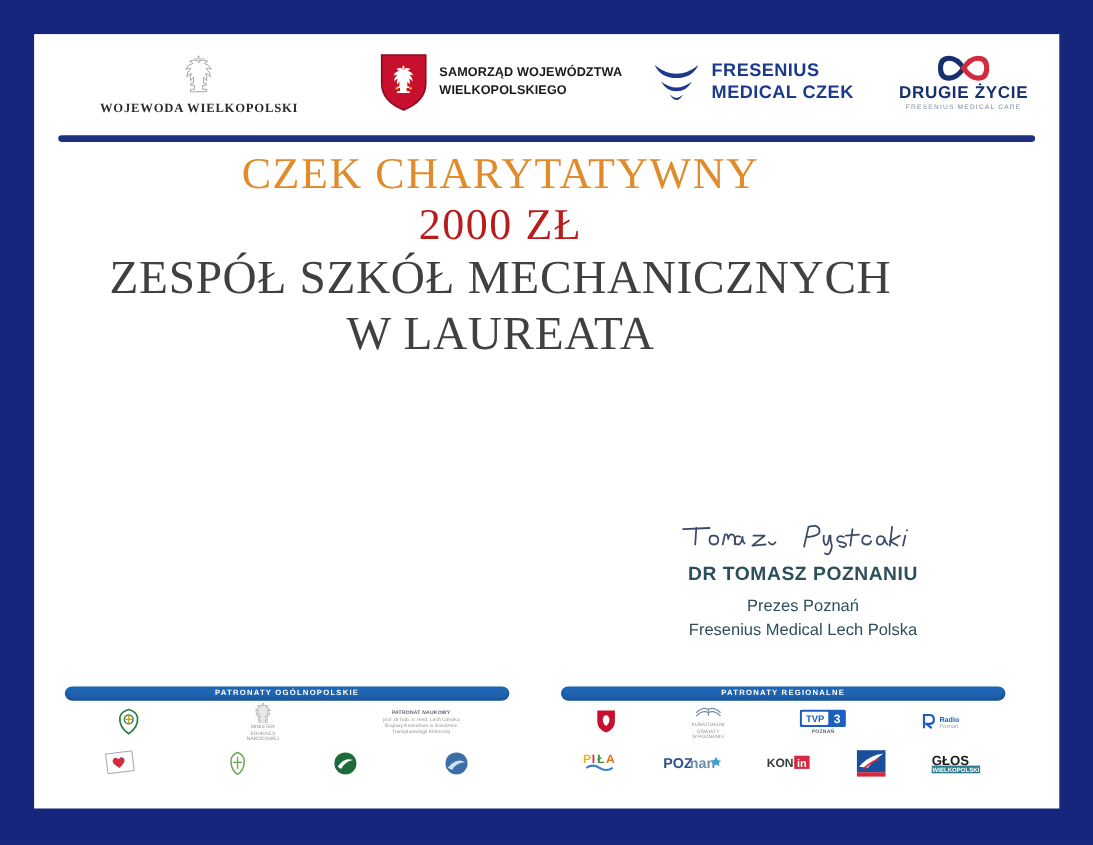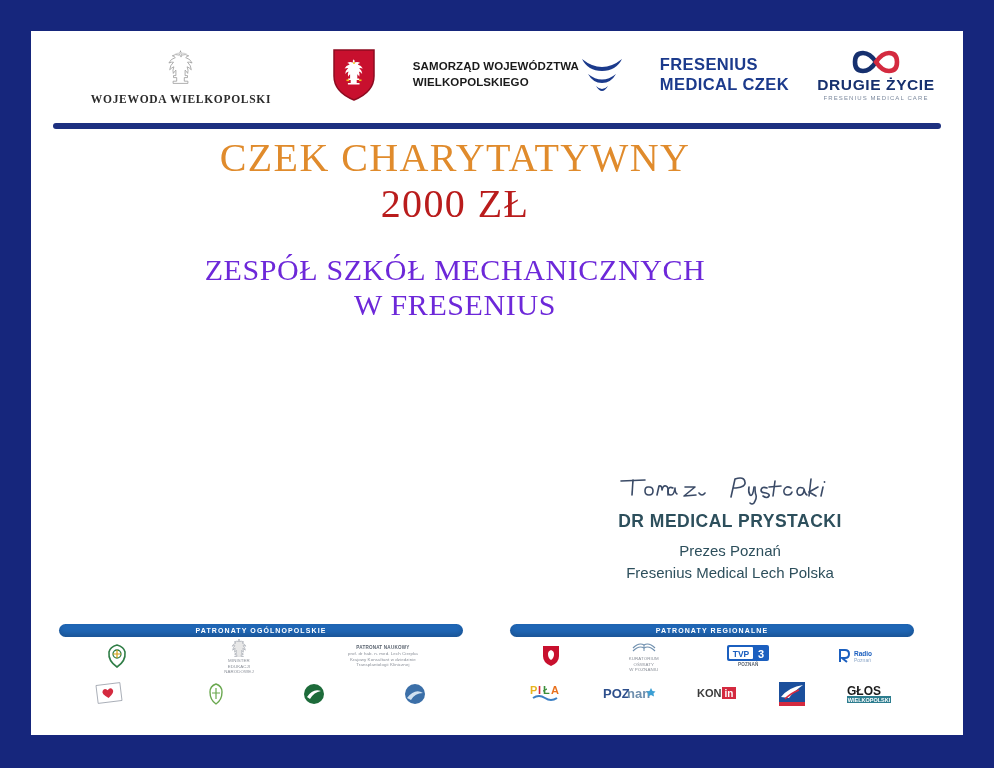--- a/index.html
+++ b/index.html
@@ -37,30 +37,30 @@
     gap: 3px;
   }
   .logo-wojewoda .label {
     font-family: "Liberation Serif", serif;
     font-weight: bold;
     font-size: 11.5px;
     letter-spacing: 0.7px;
     color: #2b2b2b;
     white-space: nowrap;
   }
-  .logo-samorzad { width: 248px; gap: 9px; justify-content: space-between; }
+  .logo-samorzad { width: 248px; gap: 9px; justify-content: center; }
   .logo-samorzad .label {
     font-weight: bold;
     font-size: 11.5px;
     line-height: 1.35;
     letter-spacing: 0.1px;
     color: #1a1a1a;
     text-transform: uppercase;
   }
-  .logo-fresenius { width: 210px; gap: 9px; justify-content: space-between; }
+  .logo-fresenius { width: 210px; gap: 9px; justify-content: center; }
   .logo-fresenius .label {
     font-weight: bold;
     font-size: 16.5px;
     line-height: 1.2;
     letter-spacing: 0.4px;
     color: #1b3a8c;
   }
   .logo-drugie {
     width: 174px;
     flex-direction: column;
@@ -110,26 +110,25 @@
   }
   .award-for {
     margin-top: 26px;
     font-size: 19.5px;
     font-weight: bold;
     line-height: 1.45;
     letter-spacing: 0.7px;
     color: #2d4f5c;
   }
   .recipient {
-    margin-top: 24px;
     font-family: "Liberation Serif", serif;
-    font-size: 30px;
+    font-size: 43px;
     line-height: 1.18;
     letter-spacing: 0.6px;
-    color: #6d28d9;
+    color: #404040;
   }
 
   
   .signature-area {
     position: absolute;
     left: 466px; top: 436px;
     width: 466px;
     text-align: center;
   }
   .signature-mark {
@@ -269,21 +268,21 @@
 
     <div class="header-rule"></div>
 
     <div class="body-area">
       <div class="check-title">CZEK CHARYTATYWNY</div>
       <div class="check-amount">2000 ZŁ</div>
 
 
       <div class="recipient">
         <div>ZESPÓŁ SZKÓŁ MECHANICZNYCH</div>
-        <div>W FRESENIUS</div>
+        <div>W LAUREATA</div>
       </div>
     </div>
 
     <div class="signature-area">
       <div class="signature-mark">
         <svg width="230" height="40" viewBox="0 0 230 40">
           <g fill="none" stroke="#3a4a66" stroke-width="1.6" stroke-linecap="round" stroke-linejoin="round">
 
             <path d="M6 12 L30 11"></path>
             <path d="M18 11 L17 26"></path>
@@ -301,21 +300,21 @@
             <path d="M154 18 L166 17"></path>
             <path d="M176 19 q-5 -3 -7 2 q-1 5 4 5 q3 0 4 -3"></path>
             <path d="M188 19 q-5 -2 -6 3 q0 5 4 4 q3 -1 3 -6 q1 5 3 6"></path>
             <path d="M196 10 L194 27"></path>
             <path d="M203 18 L194 23 L201 27"></path>
             <path d="M208 18 L206 27"></path>
             <circle cx="209.5" cy="13" r="0.9" fill="#3a4a66" stroke="none"></circle>
           </g>
         </svg>
       </div>
-      <div class="signatory-name">DR MEDICAL PRYSTACKI</div>
+      <div class="signatory-name">DR TOMASZ POZNANIU</div>
       <div class="signatory-role">
         <div>Prezes Poznań</div>
         <div>Fresenius Medical Lech Polska</div>
       </div>
     </div>
 
     <div class="patrons">
 
       <div class="patron-group">
         <div class="patron-banner">

